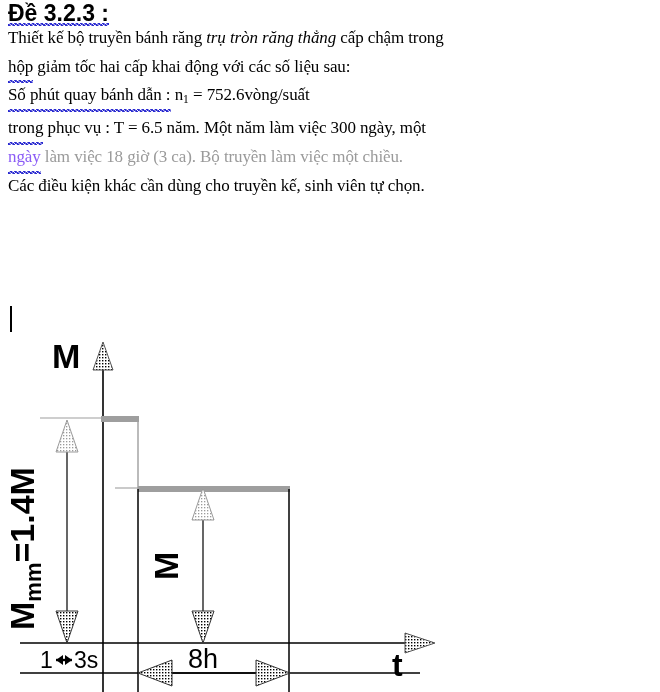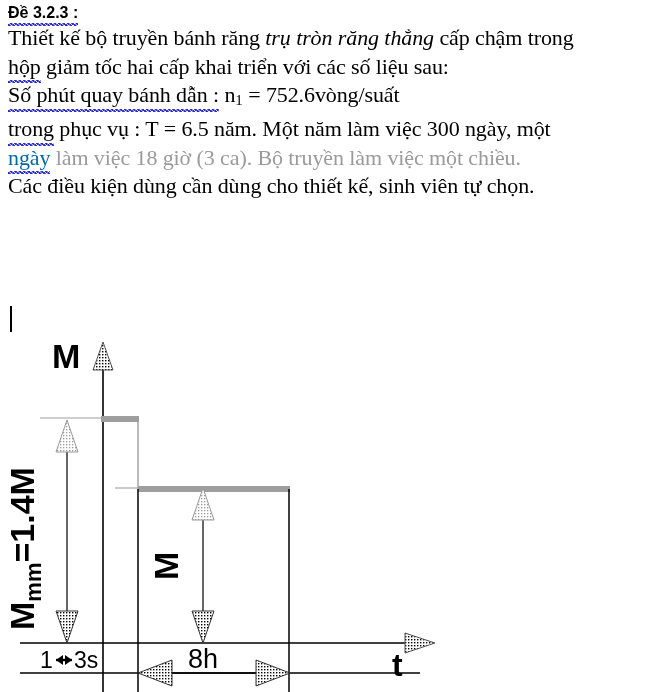--- a/index.html
+++ b/index.html
@@ -19,26 +19,26 @@
   
   .doc {
     position: absolute;
     left: 8px;
     top: 2px;
     width: 648px;
   }
   .title {
     font-family: "Liberation Sans", "DejaVu Sans", sans-serif;
     font-weight: bold;
-    font-size: 16px;
+    font-size: 23px;
     line-height: 22px;
     white-space: nowrap;
   }
   .line {
-    font-size: 22px;
+    font-size: 17px;
     line-height: 28.6px;
     white-space: nowrap;
     letter-spacing: -0.1px;
   }
   .it { font-style: italic; }
   sub {
     font-size: 0.68em;
     vertical-align: -0.22em;
     letter-spacing: 0;
   }
@@ -89,43 +89,43 @@
 
   <div class="title">
     <span class="sq"><span>Đề 3.2.3 :</span></span>
   </div>
 
   <div class="line">
     <span>Thiết kế bộ truyền bánh răng </span><span class="it">trụ tròn răng thẳng</span><span> cấp chậm trong</span>
   </div>
 
   <div class="line">
-    <span class="sq"><span>hộp</span></span><span> giảm tốc hai cấp khai triển với các số liệu sau:</span>
+    <span class="sq"><span>hộp</span></span><span> giảm tốc hai cấp khai động với các số liệu sau:</span>
   </div>
 
 
   <div class="line">
     <span class="sq"><span>Số phút quay bánh dẫn :</span></span>
     <span>n</span><sub>1</sub>
     <span>= 752.6vòng/suất</span>
   </div>
 
 
 
 
   <div class="line">
     <span class="sq"><span>trong</span></span><span> phục vụ : T = 6.5 năm. Một năm làm việc 300 ngày, một</span>
   </div>
 
   <div class="line fade2">
-    <span class="sq" style="color:#0369a1"><span>ngày</span></span><span> làm việc 18 giờ (3 ca). Bộ truyền làm việc một chiều.</span>
+    <span class="sq" style="color:#8b5cf6"><span>ngày</span></span><span> làm việc 18 giờ (3 ca). Bộ truyền làm việc một chiều.</span>
   </div>
 
   <div class="line">
-    <span>Các điều kiện dùng cần dùng cho thiết kế, sinh viên tự chọn.</span>
+    <span>Các điều kiện khác cần dùng cho truyền kế, sinh viên tự chọn.</span>
   </div>
 
 </div>
 
 <div class="caret"></div>
 
 <div class="diagram">
   <svg width="660" height="362" viewBox="0 0 660 362" xmlns="http://www.w3.org/2000/svg">
     <defs>
 

